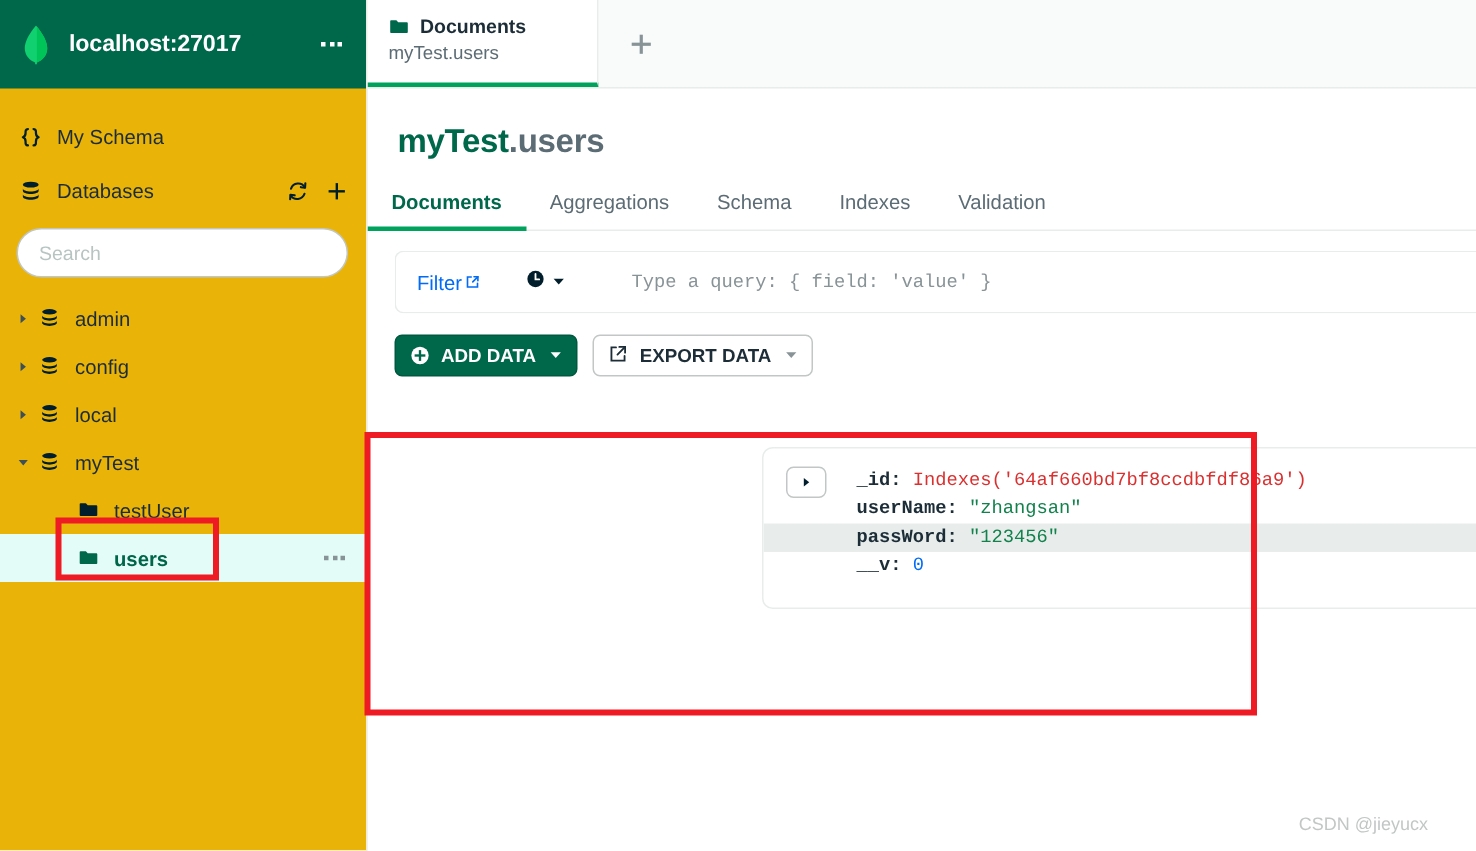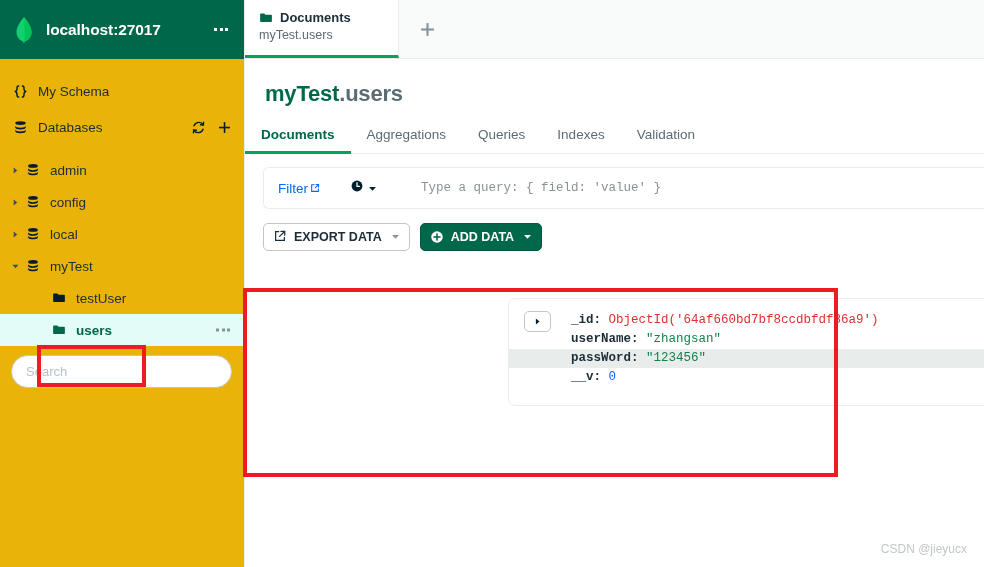--- a/index.html
+++ b/index.html
@@ -360,21 +360,21 @@
     border: 4px solid #ee1b24;
     pointer-events: none;
     z-index: 30;
   }
   #redbox-doc { left: 243px; top: 288px; width: 595px; height: 189px; }
   #redbox-users { left: 37px; top: 345px; width: 109px; height: 42px; }
 
   
   #watermark {
     position: absolute;
-    right: 17px;
+    right: 32px;
     bottom: 11px;
     font-size: 12px;
     color: #c2c7c6;
     z-index: 20;
     white-space: nowrap;
   }
 </style>
 </head>
 <body>
 
@@ -427,20 +427,24 @@
         </span>
         <span class="nav-act">
           <svg width="15" height="15" viewBox="0 0 16 16">
             <rect x="7.2" y="2.2" width="1.7" height="11.6" fill="#001e2b"></rect>
             <rect x="2.2" y="7.2" width="11.6" height="1.7" fill="#001e2b"></rect>
           </svg>
         </span>
       </span>
     </div>
 
+    <div id="search-wrap">
+      <input id="search-input" type="text" placeholder="Search" style="">
+    </div>
+
     <div id="db-list">
 
       <div class="db-row">
         <span class="caret">
           <svg width="9" height="9" viewBox="0 0 10 10">
               <path d="M3 1.6 L7 5 L3 8.4 Z" fill="#3d4f58"></path>
             </svg>
         </span>
         <span class="db-ico">
           <svg width="14" height="14" viewBox="0 0 16 16">
@@ -516,24 +520,20 @@
           </svg>
         </span>
         <span class="db-name">users</span>
         <span class="dots-btn gray row-menu">
           <i></i>
             <i></i>
             <i></i>
         </span>
       </div>
 
-    </div>
-
-    <div id="search-wrap">
-      <input id="search-input" type="text" placeholder="Search" style="">
     </div>
   </div>
 
   <div id="main">
 
     <div id="tab-strip">
       <div id="doc-tab">
         <div class="tab-title-row">
           <span>
             <svg width="14" height="14" viewBox="0 0 16 16" style="display:block">
@@ -554,21 +554,21 @@
 
     <div id="coll-header">
       <div id="coll-title">
         <span class="ns-db">myTest</span><span class="ns-coll">.</span><span class="ns-coll">users</span>
       </div>
     </div>
 
     <div id="tabs">
       <div class="ctab active">Documents</div>
       <div class="ctab">Aggregations</div>
-      <div class="ctab">Queries</div>
+      <div class="ctab">Schema</div>
       <div class="ctab">Indexes</div>
       <div class="ctab">Validation</div>
     </div>
 
     <div id="query-bar">
       <span id="filter-link">
         <span>Filter</span>
         <span>
           <svg width="10" height="10" viewBox="0 0 12 12" fill="none" stroke="#016bf8" stroke-width="1.3" stroke-linecap="round">
             <path d="M5 2 L2 2 L2 10 L10 10 L10 7"></path>
@@ -587,63 +587,63 @@
         <span>
           <svg width="9" height="9" viewBox="0 0 10 10">
               <path d="M1.2 3.2 L8.8 3.2 L5 7.4 Z" fill="#001e2b"></path>
             </svg>
         </span>
       </span>
       <span id="query-placeholder">Type a query: { field: 'value' }</span>
     </div>
 
     <div id="actions">
+      <div class="btn" id="add-data-btn">
+        <span>
+          <svg width="14" height="14" viewBox="0 0 16 16" style="display:block">
+            <circle cx="8" cy="8" r="6.6" fill="#ffffff"></circle>
+            <rect x="7.1" y="3.9" width="1.8" height="8.2" fill="#00684a"></rect>
+            <rect x="3.9" y="7.1" width="8.2" height="1.8" fill="#00684a"></rect>
+          </svg>
+        </span>
+        <span>ADD DATA</span>
+        <span class="sep-caret">
+          <svg width="9" height="9" viewBox="0 0 10 10">
+              <path d="M1.2 3.2 L8.8 3.2 L5 7.4 Z" fill="#ffffff"></path>
+            </svg>
+        </span>
+      </div>
       <div class="btn" id="export-data-btn">
         <span>
           <svg width="14" height="14" viewBox="0 0 16 16" fill="none" stroke="#1c2d38" stroke-width="1.4" stroke-linecap="round">
             <path d="M6.5 3 L3 3 L3 13 L13 13 L13 9.5"></path>
             <path d="M9 2.6 L13.4 2.6 L13.4 7"></path>
             <path d="M13.2 2.8 L7.6 8.4"></path>
           </svg>
         </span>
         <span>EXPORT DATA</span>
         <span class="sep-caret">
           <svg width="9" height="9" viewBox="0 0 10 10">
               <path d="M1.2 3.2 L8.8 3.2 L5 7.4 Z" fill="#889397"></path>
             </svg>
         </span>
       </div>
-      <div class="btn" id="add-data-btn">
-        <span>
-          <svg width="14" height="14" viewBox="0 0 16 16" style="display:block">
-            <circle cx="8" cy="8" r="6.6" fill="#ffffff"></circle>
-            <rect x="7.1" y="3.9" width="1.8" height="8.2" fill="#00684a"></rect>
-            <rect x="3.9" y="7.1" width="8.2" height="1.8" fill="#00684a"></rect>
-          </svg>
-        </span>
-        <span>ADD DATA</span>
-        <span class="sep-caret">
-          <svg width="9" height="9" viewBox="0 0 10 10">
-              <path d="M1.2 3.2 L8.8 3.2 L5 7.4 Z" fill="#ffffff"></path>
-            </svg>
-        </span>
-      </div>
     </div>
 
     <div id="doc-card">
       <div id="doc-inner">
         <div id="expand-btn">
           <svg width="9" height="9" viewBox="0 0 10 10">
               <path d="M3.2 1.8 L7.2 5 L3.2 8.2 Z" fill="#001e2b"></path>
             </svg>
         </div>
 
         <div class="doc-line">
           <span class="k">_id</span><span class="k">:</span>
-          <span class="v-oid">ObjectId('64af660bd7bf8ccdbfdf86a9')</span>
+          <span class="v-oid">Indexes('64af660bd7bf8ccdbfdf86a9')</span>
         </div>
 
         <div class="doc-line">
           <span class="k">userName</span><span class="k">:</span>
           <span class="v-str">"zhangsan"</span>
         </div>
 
         <div class="doc-line hl">
           <span class="k">passWord</span><span class="k">:</span>
           <span class="v-str">"123456"</span>

